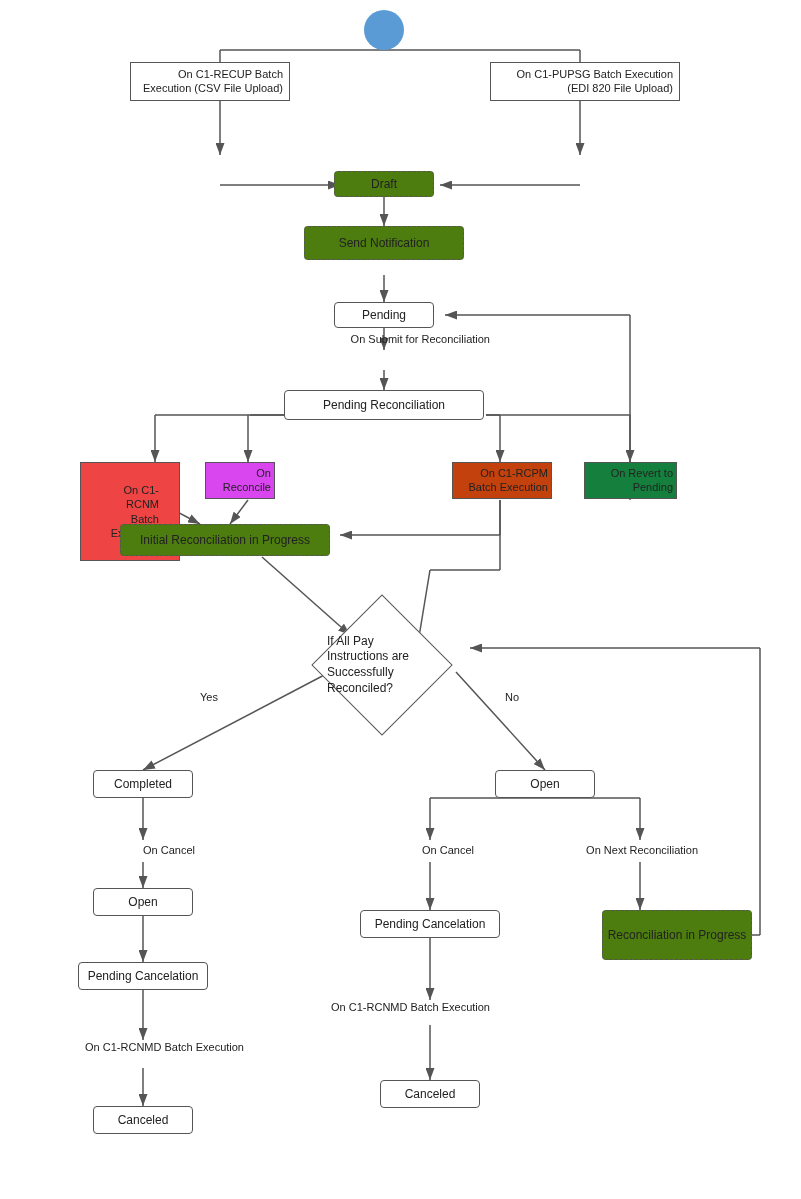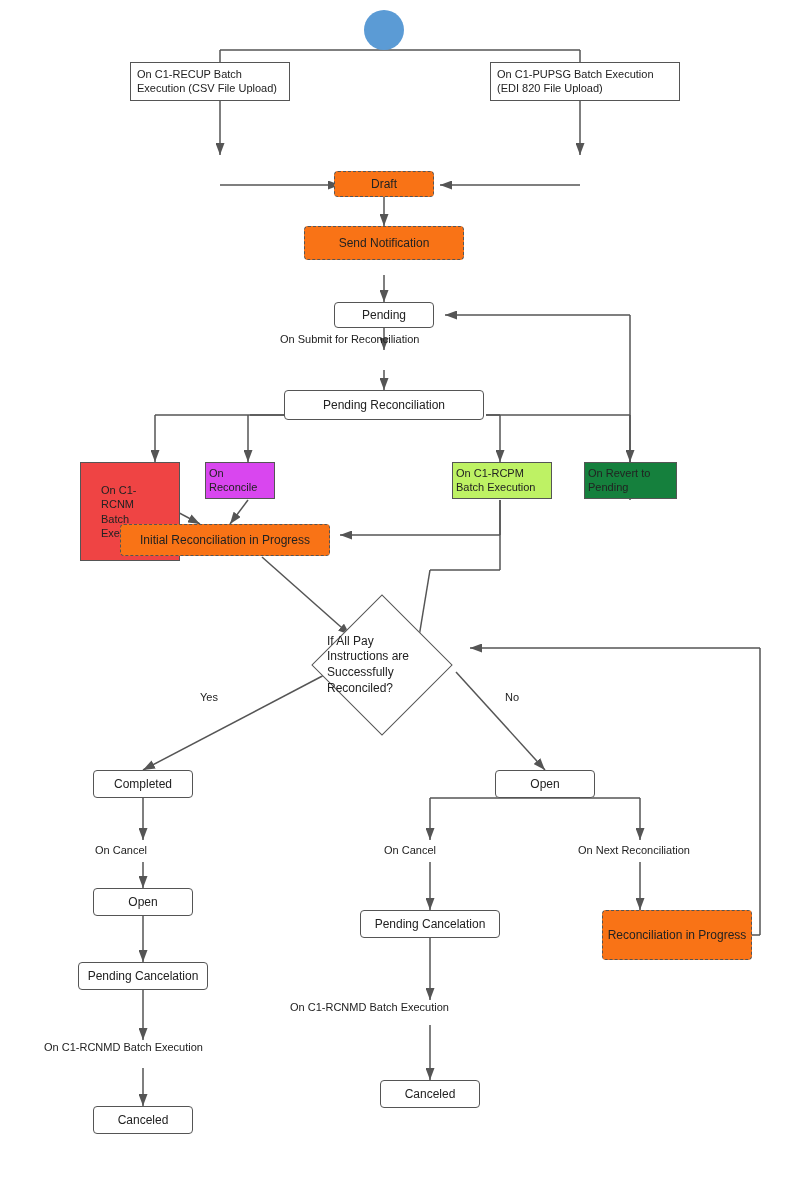--- a/index.html
+++ b/index.html
@@ -31,37 +31,37 @@
       background: #5b9bd5;
     }
     .rounded-rect {
       border: 1.5px solid #555;
       border-radius: 4px;
       background: #fff;
     }
     .dashed-rect {
       border: 1.5px dashed #555;
       border-radius: 4px;
-      background: #f97316;
+      background: #4d7c0f;
     }
     .diamond {
       background: #fff;
       border: 1.5px solid #555;
       transform: rotate(45deg);
     }
     .diamond-text {
       position: absolute;
       text-align: left;
       transform: rotate(0deg);
       width: 110px;
       line-height: 1.3;
     }
     .label {
       position: absolute;
-      text-align: left;
+      text-align: right;
       font-size: 11px;
       color: #222;
       line-height: 1.3;
     }
     
     .arrows-svg {
       position: absolute;
       top: 0; left: 0;
       width: 801px;
       height: 1199px;
@@ -206,21 +206,21 @@
   <div class="label" style="left:80px;top:462px;width:100px;border:1.5px solid #555;padding:20px;background:#ef4444;">
     <span>On C1-RCNM
 Batch Execution</span>
   </div>
 
   <div class="label" style="left:205px;top:462px;width:70px;border:1.5px solid #555;padding:3px;background:#d946ef;">
     <span>On
 Reconcile</span>
   </div>
 
-  <div class="label" style="left:452px;top:462px;width:100px;border:1.5px solid #555;padding:3px;background:#bef264;">
+  <div class="label" style="left:452px;top:462px;width:100px;border:1.5px solid #555;padding:3px;background:#c2410c;">
     <span>On C1-RCPM
 Batch Execution</span>
   </div>
 
   <div class="label" style="left:584px;top:462px;width:93px;border:1.5px solid #555;padding:3px;background:#15803d;">
     <span>On Revert
 to Pending</span>
   </div>
 
   <div class="node dashed-rect" style="width:210px;height:32px;left:120px;top:524px;">

